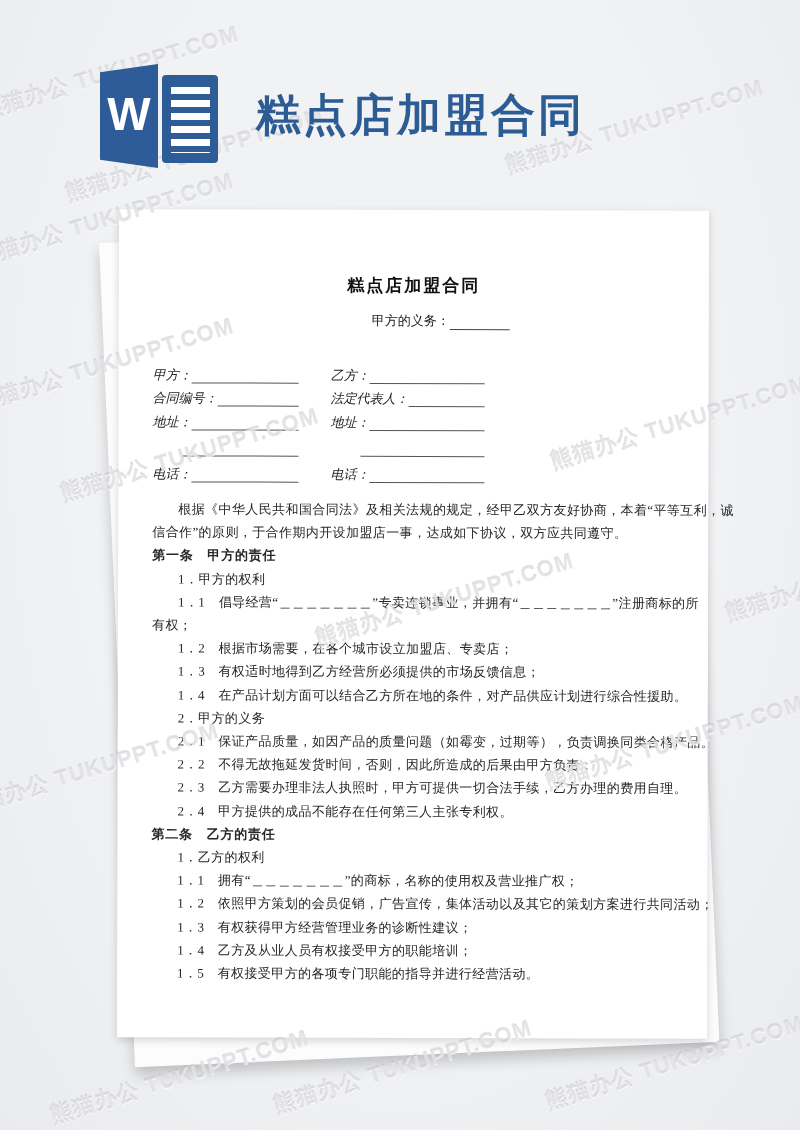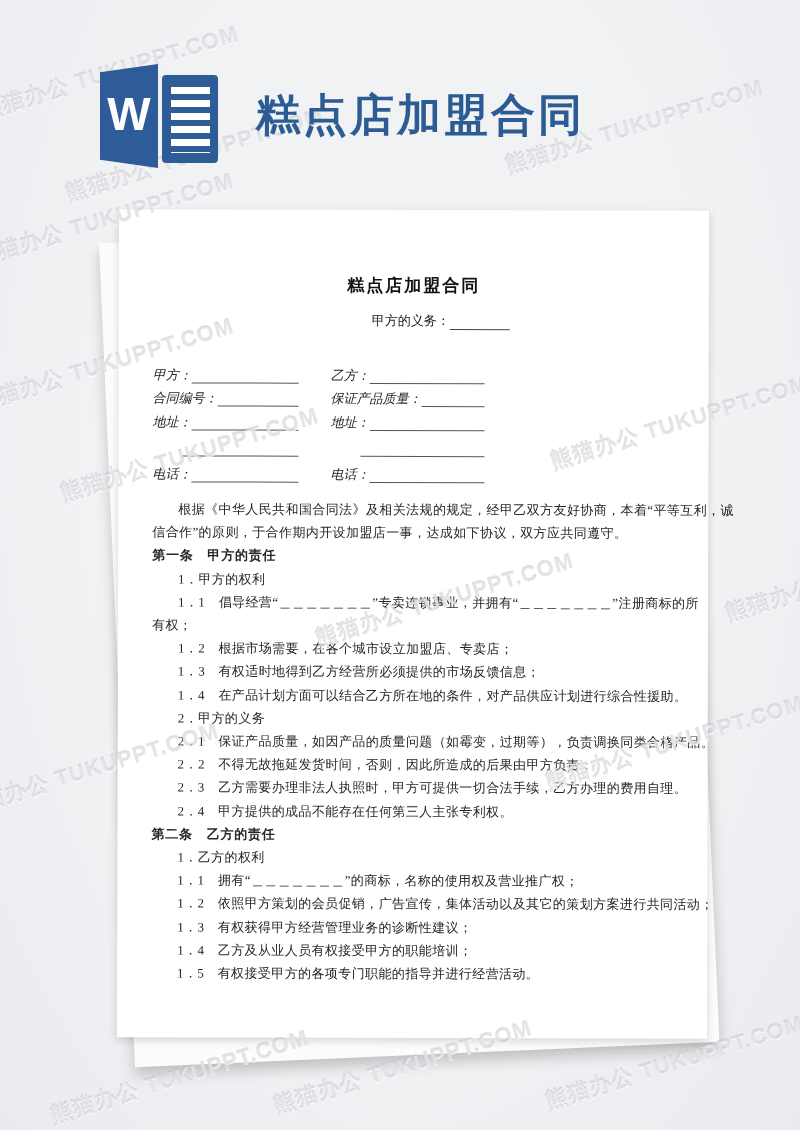--- a/index.html
+++ b/index.html
@@ -132,21 +132,21 @@
           <span class="p-label">乙方：</span>
           <span class="p-line"></span>
         </div>
       </div>
       <div class="p-row">
         <div class="p-cell p-left">
           <span class="p-label">合同编号：</span>
           <span class="p-line"></span>
         </div>
         <div class="p-cell p-right">
-          <span class="p-label">保证产品质量：</span>
+          <span class="p-label">法定代表人：</span>
           <span class="p-line"></span>
         </div>
       </div>
       <div class="p-row">
         <div class="p-cell p-left">
           <span class="p-label">地址：</span>
           <span class="p-line"></span>
         </div>
         <div class="p-cell p-right">
           <span class="p-label">地址：</span>

